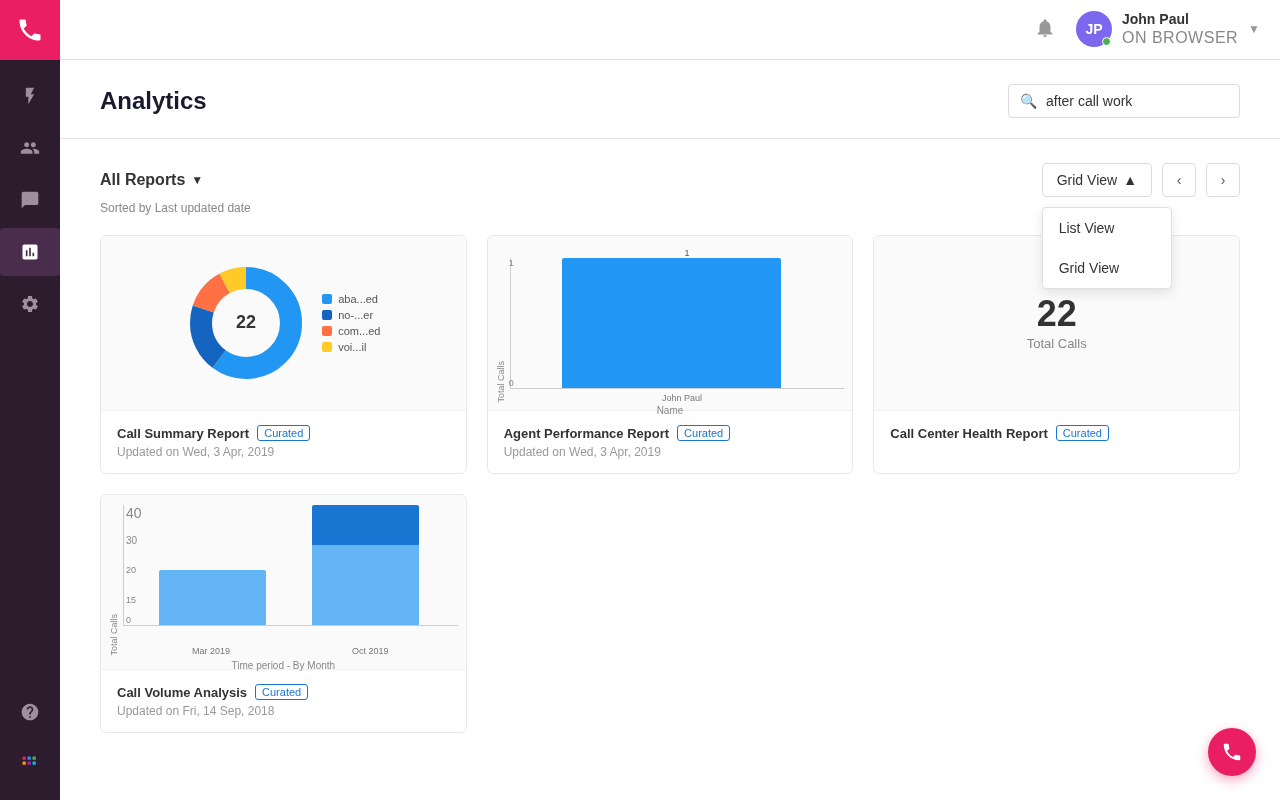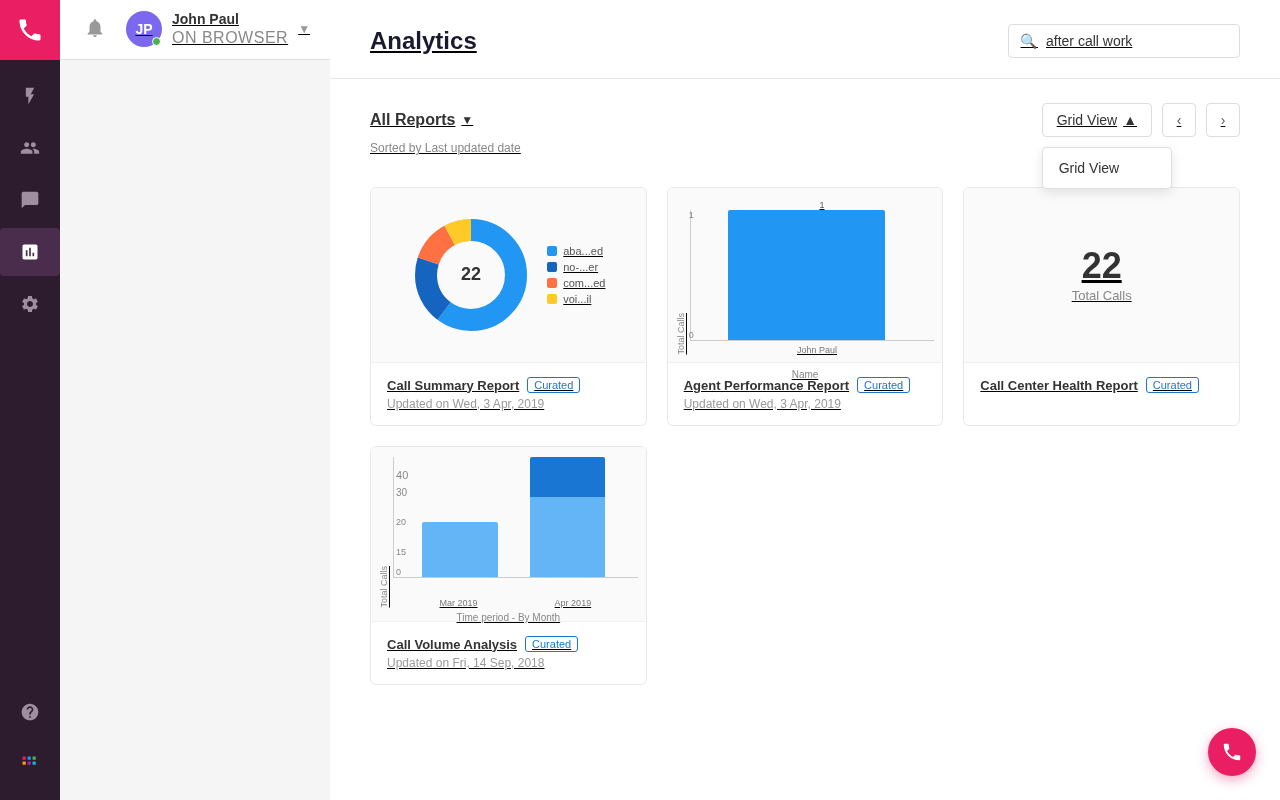--- a/index.html
+++ b/index.html
@@ -54,23 +54,22 @@
       flex-direction: column;
       align-items: center;
       padding-bottom: 12px;
       gap: 4px;
     }
 
     
     .main-area {
       flex: 1;
       display: flex;
-      flex-direction: row;
+      flex-direction: column;
       overflow: hidden;
-      text-decoration: underline;
     }
 
     
     .topbar {
       height: 60px;
       background: white;
       border-bottom: 1px solid #e0e0e0;
       display: flex;
       align-items: center;
       justify-content: flex-end;
@@ -216,21 +215,21 @@
       cursor: pointer;
       display: flex;
       align-items: center;
       justify-content: center;
       font-size: 14px;
       color: #555;
     }
     .sorted-by {
       font-size: 12px;
       color: #888;
-      margin-bottom: 32px;
+      margin-bottom: 20px;
     }
 
     
     .view-dropdown {
       position: absolute;
       top: 44px;
       left: 0;
       background: white;
       border: 1px solid #e0e0e0;
       border-radius: 4px;
@@ -449,20 +448,21 @@
           </button>
         </div>
         <div class="toolbar-right">
           <div style="position:relative;margin-left:20px;">
             <button class="grid-view-btn">
               <span>Grid View</span>
               <span>▲</span>
             </button>
 
             <div class="view-dropdown">
+              <div class="view-dropdown-item">List View</div>
               <div class="view-dropdown-item">Grid View</div>
             </div>
           </div>
           <button class="nav-btn">‹</button>
           <button class="nav-btn">›</button>
         </div>
       </div>
       <div class="sorted-by">Sorted by Last updated date</div>
 
       <div class="reports-grid">
@@ -521,21 +521,21 @@
                   <div style="font-size:9px;color:#555;text-align:center;padding-left:20px;">1</div>
                   <div style="flex:1;display:flex;align-items:flex-end;border-left:1px solid #ccc;border-bottom:1px solid #ccc;padding:0 16px 0 4px;position:relative;">
 
                     <div style="position:absolute;left:-2px;top:0;font-size:9px;color:#888;">1</div>
                     <div style="position:absolute;left:-2px;bottom:0;font-size:9px;color:#888;">0</div>
                     <div style="width:70%;background:#2196f3;height:130px;border-radius:2px 2px 0 0;margin:0 auto;"></div>
                   </div>
                   <div style="font-size:9px;color:#777;text-align:center;margin-top:4px;padding-left:10px;">John Paul</div>
                 </div>
               </div>
-              <div style="font-size:10px;color:#888;text-align:center;margin-top:14px;">Name</div>
+              <div style="font-size:10px;color:#888;text-align:center;margin-top:2px;">Name</div>
             </div>
           </div>
           <div class="card-info">
             <div class="card-title-row">
               <span class="card-title">Agent Performance Report</span>
               <span class="curated-badge">Curated</span>
             </div>
             <div class="card-updated">Updated on Wed, 3 Apr, 2019</div>
           </div>
         </div>
@@ -557,41 +557,41 @@
 
         <div class="report-card">
           <div class="card-chart">
             <div style="width:100%;height:100%;padding:10px 8px 4px;display:flex;flex-direction:column;">
               <div style="flex:1;display:flex;align-items:flex-end;">
                 <div style="font-size:9px;color:#888;writing-mode:vertical-rl;transform:rotate(180deg);margin-right:4px;white-space:nowrap;">Total Calls</div>
                 <div style="flex:1;height:100%;display:flex;flex-direction:column;">
 
                   <div style="flex:1;display:flex;align-items:flex-end;border-left:1px solid #ccc;border-bottom:1px solid #ccc;padding:0 8px 0 4px;position:relative;">
 
-                    <div style="position:absolute;left:2px;top:12px;font-size:11px;color:#888;">40</div>
+                    <div style="position:absolute;left:2px;top:0;font-size:14px;color:#888;">40</div>
                     <div style="position:absolute;left:2px;top:25%;font-size:10px;color:#888;">30</div>
                     <div style="position:absolute;left:2px;top:50%;font-size:9px;color:#888;">20</div>
                     <div style="position:absolute;left:2px;top:75%;font-size:9px;color:#888;">15</div>
                     <div style="position:absolute;left:2px;bottom:0;font-size:9px;color:#888;">0</div>
 
                     <div style="flex:1;display:flex;align-items:flex-end;justify-content:space-around;padding:0 8px;">
 
                       <div style="display:flex;flex-direction:column;align-items:center;width:35%;">
                         <div style="width:100%;height:55px;background:#64b5f6;border-radius:2px 2px 0 0;"></div>
                       </div>
 
                       <div style="display:flex;flex-direction:column;align-items:center;width:35%;">
                         <div style="width:100%;height:40px;background:#1976d2;border-radius:2px 2px 0 0;"></div>
                         <div style="width:100%;height:80px;background:#64b5f6;"></div>
                       </div>
                     </div>
                   </div>
                   <div style="display:flex;justify-content:space-around;padding:0 8px;margin-top:20px;">
                     <span style="font-size:9px;color:#777;">Mar 2019</span>
-                    <span style="font-size:9px;color:#777;">Apr 2019</span>
+                    <span style="font-size:9px;color:#777;">Oct 2019</span>
                   </div>
                 </div>
               </div>
               <div style="font-size:10px;color:#888;text-align:center;margin-top:4px;">Time period - By Month</div>
             </div>
           </div>
           <div class="card-info">
             <div class="card-title-row">
               <span class="card-title">Call Volume Analysis</span>
               <span class="curated-badge">Curated</span>

